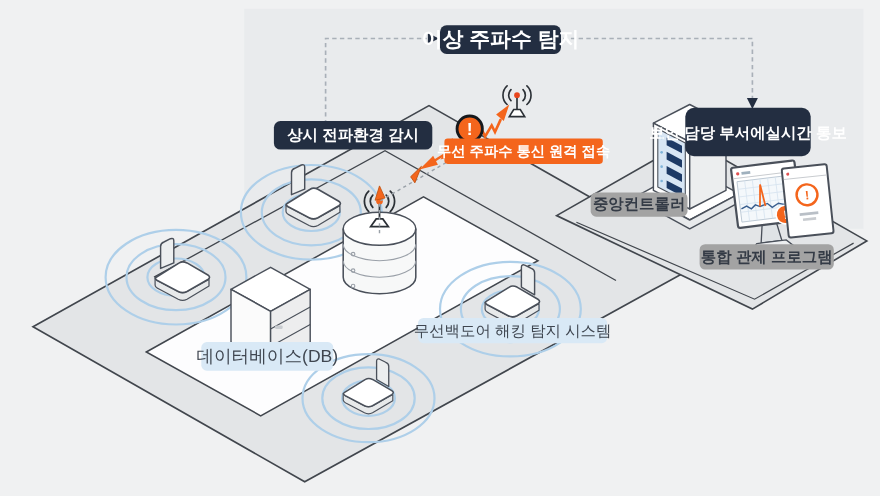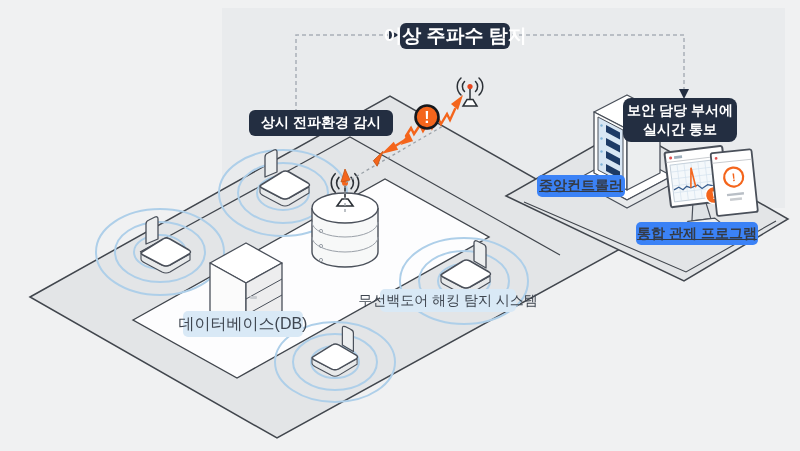--- a/index.html
+++ b/index.html
@@ -3,30 +3,30 @@
 <meta charset="utf-8">
 <style>
   html,body{margin:0;padding:0;background:#f0f1f2;}
   .stage{position:relative;width:800px;height:451px;overflow:hidden;
          font-family:"Liberation Sans","DejaVu Sans",sans-serif;background:#f0f1f2;}
   .stage svg{position:absolute;left:0;top:0;}
   .lbl{position:absolute;display:flex;align-items:center;justify-content:center;
        text-align:center;font-weight:bold;white-space:nowrap;box-sizing:border-box;}
   .lbl.navy{background:#232e41;color:#ffffff;border-radius:6px;}
   .lbl.orange{background:#f4651c;color:#ffffff;border-radius:3px;}
-  .lbl.blue{background:#3b82f6;color:#343b46;border-radius:5px;text-decoration:underline;}
+  .lbl.blue{background:#a3a3a3;color:#343b46;border-radius:5px;}
   #lbl-anomaly{left:400px;top:23px;width:110px;height:26px;font-size:19px;}
   #lbl-monitoring{left:237px;top:110px;width:144px;height:26px;font-size:14px;margin-left:12px;}
   #lbl-remote{left:404px;top:126px;width:144px;height:23px;font-size:13px;}
   #lbl-notify{left:623px;top:98px;width:114px;height:44px;font-size:14px;
-              flex-direction:column;line-height:19px;border-radius:8px;}
+              flex-direction:row;line-height:19px;border-radius:8px;}
   #lbl-controller{left:537px;top:175px;width:88px;height:22px;font-size:14px;}
   #lbl-program{left:636px;top:222px;width:122px;height:23px;font-size:14px;}
   #lbl-database{left:183px;top:311px;width:120px;height:26px;font-size:16px;font-weight:normal;color:#3f4650;background:#d9e9f6;border-radius:5px;}
-  #lbl-detection{left:380px;top:289px;width:136px;height:23px;font-size:14px;font-weight:normal;color:#3f4650;background:#d9e9f6;border-radius:5px;}
+  #lbl-detection{left:380px;top:289px;width:172px;height:23px;font-size:14px;font-weight:normal;color:#3f4650;background:#d9e9f6;border-radius:5px;}
 </style>
 </head>
 <body>
 
 <div class="stage">
 
 <svg width="800" height="451" viewBox="0 0 800 451">
 
   <rect x="222" y="8" width="563" height="200" fill="#e9ebed"></rect>
 
@@ -192,20 +192,21 @@
   </g>
 
   <g>
     <circle cx="427" cy="117" r="11.5" fill="#f4651c" stroke="#16181c" stroke-width="2.6"></circle>
     <text x="427" y="122.5" font-size="16" font-weight="bold" fill="#ffffff" text-anchor="middle">!</text>
   </g>
 </svg>
 
   <div class="lbl navy" id="lbl-anomaly">이상 주파수 탐지</div>
   <div class="lbl navy" id="lbl-monitoring">상시 전파환경 감시</div>
+  <div class="lbl orange" id="lbl-remote">무선 주파수 통신 원격 접속</div>
   <div class="lbl navy" id="lbl-notify">
     <span>보안 담당 부서에</span>
     <span>실시간 통보</span>
   </div>
   <div class="lbl blue" id="lbl-controller">중앙컨트롤러</div>
   <div class="lbl" id="lbl-database">데이터베이스(DB)</div>
   <div class="lbl blue" id="lbl-program">통합 관제 프로그램</div>
   <div class="lbl" id="lbl-detection">무선백도어 해킹 탐지 시스템</div>
 </div>
 

